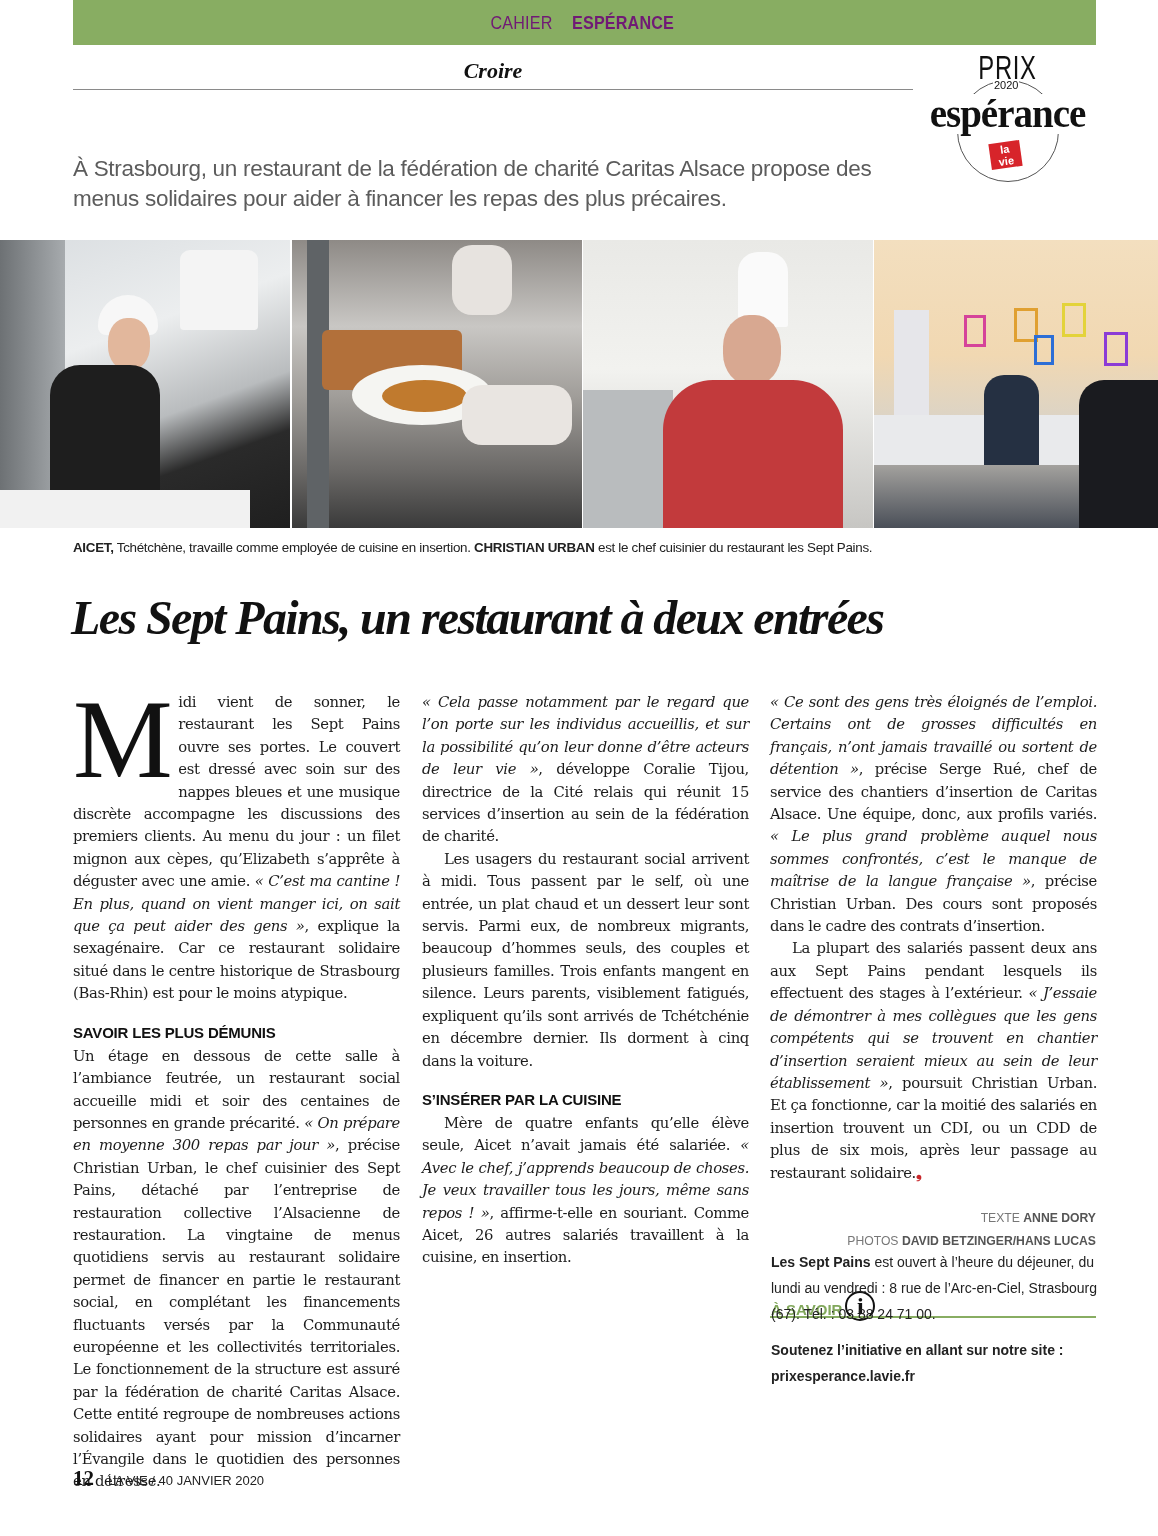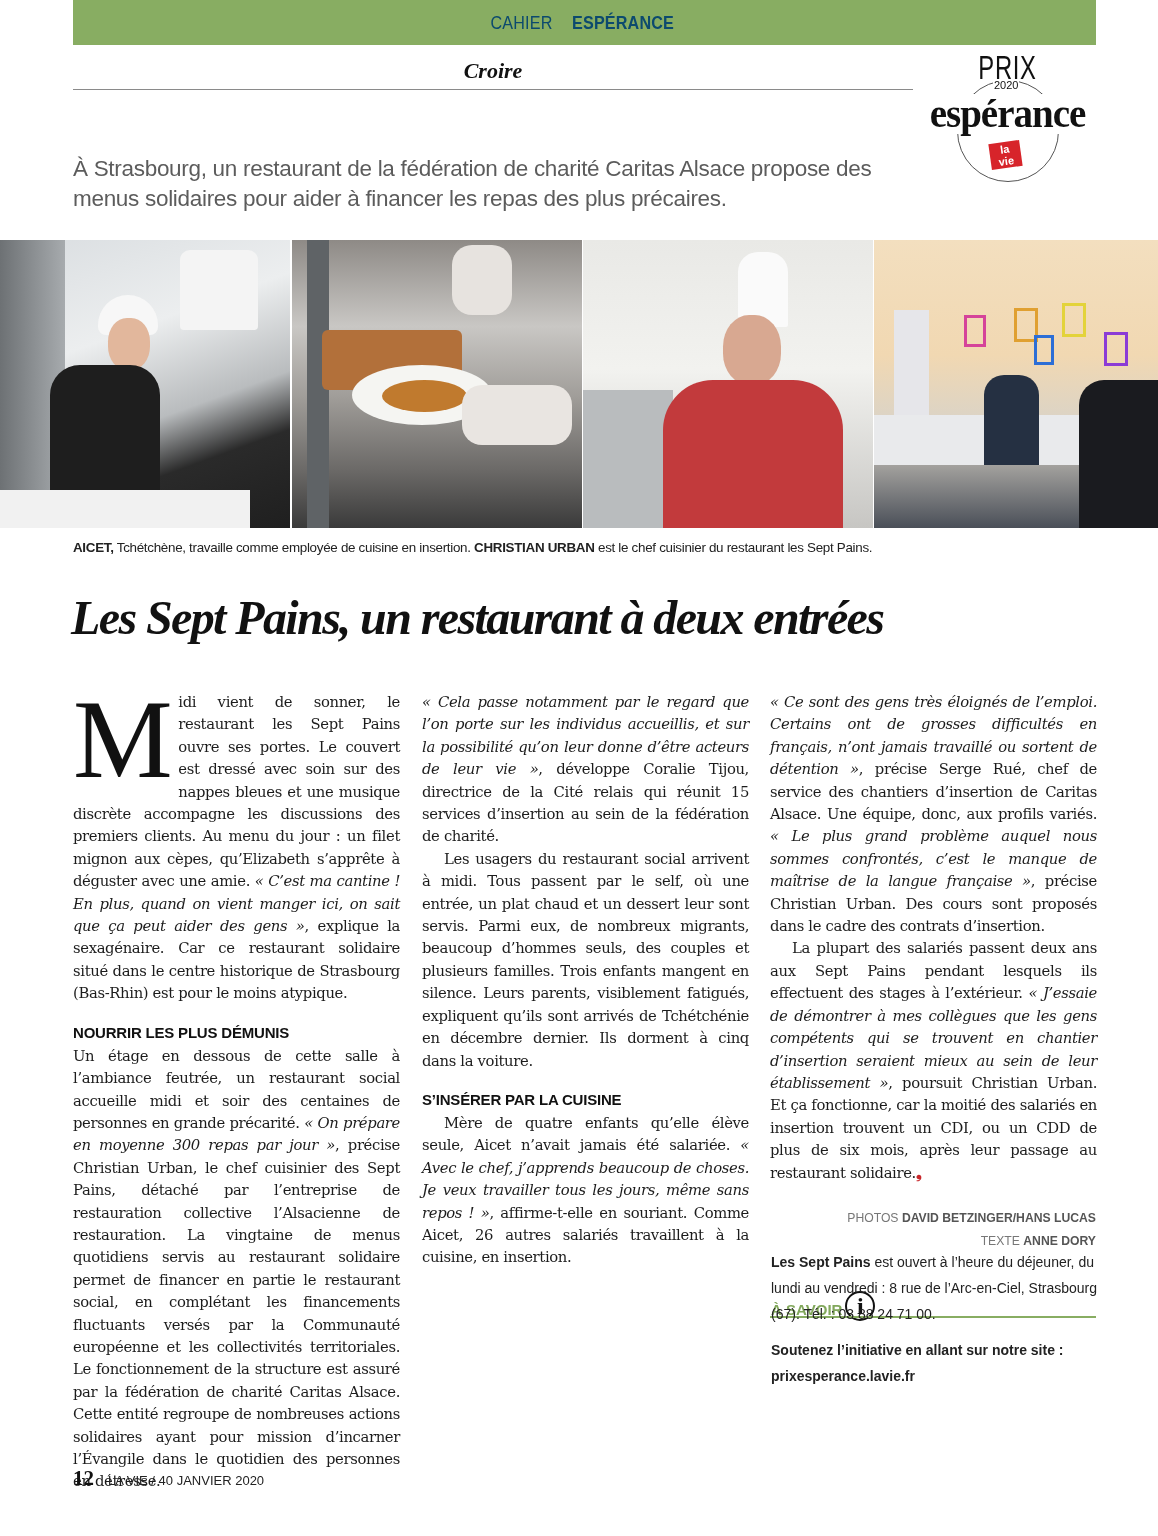--- a/index.html
+++ b/index.html
@@ -1,18 +1,18 @@
 <!DOCTYPE html>
 <html><head>
 <meta charset="utf-8">
 <style>
   html, body { margin:0; padding:0; background:#ffffff; }
   body { width:1158px; height:1536px; position:relative; overflow:hidden; font-family:"DejaVu Serif", serif; color:#1a1a1a; }
 
-  .section-band { position:absolute; left:73px; top:0; width:1023px; height:45px; background:#88ad62; display:flex; align-items:center; justify-content:center; color:#0c4a6e; font-family:"Liberation Sans", sans-serif; font-size:19px; letter-spacing:0.2px; transform-origin:center; }
+  .section-band { position:absolute; left:73px; top:0; width:1023px; height:45px; background:#88ad62; display:flex; align-items:center; justify-content:center; color:#701a75; font-family:"Liberation Sans", sans-serif; font-size:19px; letter-spacing:0.2px; transform-origin:center; }
   .section-band .light { font-weight:normal; margin-right:5px; transform:scaleX(0.85); display:inline-block; }
   .section-band .bold { font-weight:bold; transform:scaleX(0.85); display:inline-block; }
 
   .rubric { position:absolute; left:73px; top:58px; width:840px; text-align:center; font-family:"Liberation Serif", serif; font-style:italic; font-weight:bold; font-size:22px; color:#111; }
   .rubric-rule { position:absolute; left:73px; top:89px; width:840px; height:1px; background:#8a8a8a; }
 
   .logo { position:absolute; left:915px; top:50px; width:185px; height:125px; }
   .logo .circle { position:absolute; left:42px; top:30px; width:100px; height:100px; border:1px solid #555; border-radius:50%; }
   .logo .prix { position:absolute; left:0; width:185px; top:0; text-align:center; font-family:"Liberation Sans", sans-serif; font-size:34px; letter-spacing:1px; transform:scaleX(0.7); color:#111; line-height:34px; }
   .logo .year { position:absolute; left:78px; top:29px; font-family:"Liberation Sans", sans-serif; font-size:11px; background:#fff; padding:0 1px; color:#111; }
@@ -122,21 +122,21 @@
 <div class="caption">
   <b>AICET,</b><span> Tchétchène, travaille comme employée de cuisine en insertion. </span><b>CHRISTIAN URBAN</b><span> est le chef cuisinier du restaurant les Sept Pains.</span>
 </div>
 
 <h1 class="headline" style="margin:0;">Les Sept Pains, un restaurant à deux entrées</h1>
 
 <div class="col col1">
   <p>
     <span class="dropcap">M</span><span>idi vient de sonner, le restaurant les Sept Pains ouvre ses portes. Le couvert est dressé avec soin sur des nappes bleues et une musique discrète accompagne les discussions des premiers clients. Au menu du jour : un filet mignon aux cèpes, qu’Elizabeth s’apprête à déguster avec une amie. </span><i>« C’est ma cantine ! En plus, quand on vient manger ici, on sait que ça peut aider des gens »</i><span>, explique la sexagénaire. Car ce restaurant solidaire situé dans le centre historique de Strasbourg (Bas-Rhin) est pour le moins atypique.</span>
   </p>
-  <p class="subhead">NOURRIR LES PLUS DÉMUNIS</p>
+  <p class="subhead">SAVOIR LES PLUS DÉMUNIS</p>
   <p>
     <span>Un étage en dessous de cette salle à l’ambiance feutrée, un restaurant social accueille midi et soir des centaines de personnes en grande précarité. </span><i>« On prépare en moyenne 300 repas par jour »</i><span>, précise Christian Urban, le chef cuisinier des Sept Pains, détaché par l’entreprise de restauration collective l’Alsacienne de restauration. La vingtaine de menus quotidiens servis au restaurant solidaire permet de financer en partie le restaurant social, en complétant les financements fluctuants versés par la Communauté européenne et les collectivités territoriales. Le fonctionnement de la structure est assuré par la fédération de charité Caritas Alsace. Cette entité regroupe de nombreuses actions solidaires ayant pour mission d’incarner l’Évangile dans le quotidien des personnes en détresse. </span>
   </p>
 </div>
 
 <div class="col col2">
   <p>
     <i>« Cela passe notamment par le regard que l’on porte sur les individus accueillis, et sur la possibilité qu’on leur donne d’être acteurs de leur vie »</i><span>, développe Coralie Tijou, directrice de la Cité relais qui réunit 15 services d’insertion au sein de la fédération de charité.</span>
   </p>
   <p class="indent">Les usagers du restaurant social arrivent à midi. Tous passent par le self, où une entrée, un plat chaud et un dessert leur sont servis. Parmi eux, de nombreux migrants, beaucoup d’hommes seuls, des couples et plusieurs familles. Trois enfants mangent en silence. Leurs parents, visiblement fatigués, expliquent qu’ils sont arrivés de Tchétchénie en décembre dernier. Ils dorment à cinq dans la voiture.</p>
@@ -149,22 +149,22 @@
 <div class="col col3">
   <p>
     <i>« Ce sont des gens très éloignés de l’emploi. Certains ont de grosses difficultés en français, n’ont jamais travaillé ou sortent de détention »</i><span>, précise Serge Rué, chef de service des chantiers d’insertion de Caritas Alsace. Une équipe, donc, aux profils variés. </span><i>« Le plus grand problème auquel nous sommes confrontés, c’est le manque de maîtrise de la langue française »</i><span>, précise Christian Urban. Des cours sont proposés dans le cadre des contrats d’insertion.</span>
   </p>
   <p class="indent">
     <span>La plupart des salariés passent deux ans aux Sept Pains pendant lesquels ils effectuent des stages à l’extérieur. </span><i>« J’essaie de démontrer à mes collègues que les gens compétents qui se trouvent en chantier d’insertion seraient mieux au sein de leur établissement »</i><span>, poursuit Christian Urban. Et ça fonctionne, car la moitié des salariés en insertion trouvent un CDI, ou un CDD de plus de six mois, après leur passage au restaurant solidaire.</span><span class="endmark">❟</span>
   </p>
 </div>
 
 <div class="credits">
+  <div><span>TEXTE </span><b>ANNE DORY</b></div>
   <div><span>PHOTOS </span><b>DAVID BETZINGER/HANS LUCAS</b></div>
-  <div><span>TEXTE </span><b>ANNE DORY</b></div>
 </div>
 
 <div class="savoir-title">
   <span>À SAVOIR</span>
   <span class="info-icon">i</span>
 </div>
 <div class="savoir-rule"></div>
 <div class="savoir-body">
   <p><b>Les Sept Pains</b><span> est ouvert à l’heure du déjeuner, du lundi au vendredi : 8 rue de l’Arc-en-Ciel, Strasbourg (67). Tél. : 03 88 24 71 00.</span></p>
   <p><b>Soutenez l’initiative en allant sur notre site :</b><br><b>prixesperance.lavie.fr</b></p>

